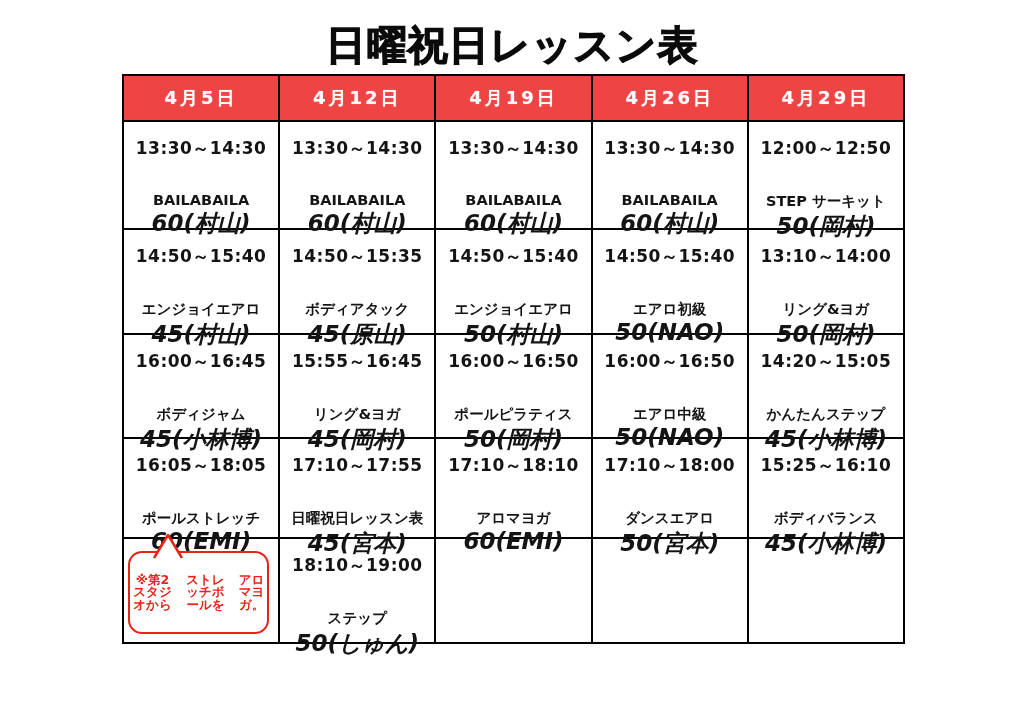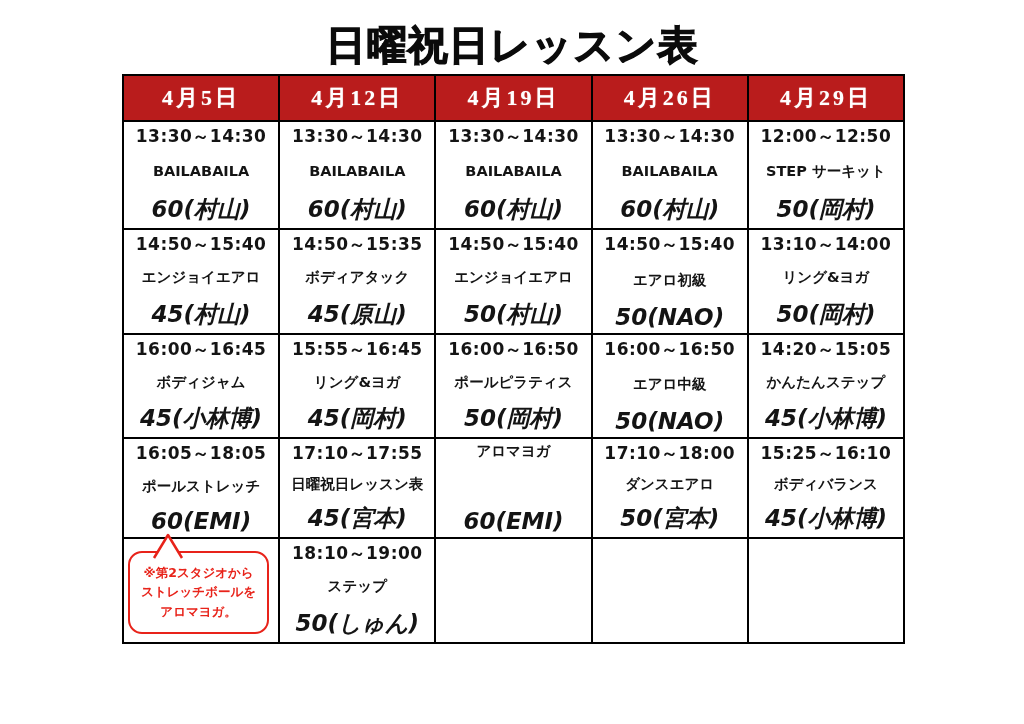--- a/index.html
+++ b/index.html
@@ -39,67 +39,67 @@
     border-left: 2px solid #000;
     background: #ffffff;
   }
   .cell {
     border-right: 2px solid #000;
     border-bottom: 2px solid #000;
     position: relative;
     box-sizing: border-box;
   }
   .date-header {
-    background: #b91c1c;
+    background: #ef4444;
     color: #ffffff;
     display: flex;
     align-items: center;
     justify-content: center;
-    font-size: 22px;
+    font-size: 18px;
     font-weight: 900;
     letter-spacing: 3px;
     text-shadow: 0 0 1px rgba(255,255,255,0.6);
-    font-family: Liberation Serif, serif;
   }
   .lesson-cell {
     display: flex;
     flex-direction: column;
     justify-content: space-between;
     align-items: center;
-    padding: 3px 2px;
+    padding: 15px 2px;
     color: #141414;
   }
   .lesson-time {
     font-size: 17px;
     font-weight: 700;
     letter-spacing: 0.5px;
     white-space: nowrap;
   }
   .lesson-name {
     font-size: 14.5px;
     font-weight: 700;
     white-space: nowrap;
+    margin-top: 32px;
   }
   .lesson-detail {
     font-size: 23px;
     font-weight: 700;
     white-space: nowrap;
     font-style: italic;
   }
   .note-bubble {
     position: absolute;
     left: 4px;
     right: 9px;
     top: 12px;
     bottom: 8px;
     border: 2.5px solid #e8231a;
     border-radius: 14px;
     background: #ffffff;
     display: flex;
-    flex-direction: column;
+    flex-direction: row;
     justify-content: center;
     align-items: center;
     gap: 7px;
     color: #e8231a;
     font-size: 12.5px;
     font-weight: 700;
     line-height: 1;
     text-align: center;
   }
   .bubble-tail {
@@ -208,20 +208,21 @@
       <div class="lesson-time">16:05～18:05</div>
       <div class="lesson-name">ポールストレッチ</div>
       <div class="lesson-detail">60(EMI)</div>
     </div>
     <div class="cell lesson-cell">
       <div class="lesson-time">17:10～17:55</div>
       <div class="lesson-name">日曜祝日レッスン表</div>
       <div class="lesson-detail">45(宮本)</div>
     </div>
     <div class="cell lesson-cell">
+      <div class="lesson-time">17:10～18:10</div>
       <div class="lesson-name">アロマヨガ</div>
       <div class="lesson-detail">60(EMI)</div>
     </div>
     <div class="cell lesson-cell">
       <div class="lesson-time">17:10～18:00</div>
       <div class="lesson-name">ダンスエアロ</div>
       <div class="lesson-detail">50(宮本)</div>
     </div>
     <div class="cell lesson-cell">
       <div class="lesson-time">15:25～16:10</div>

